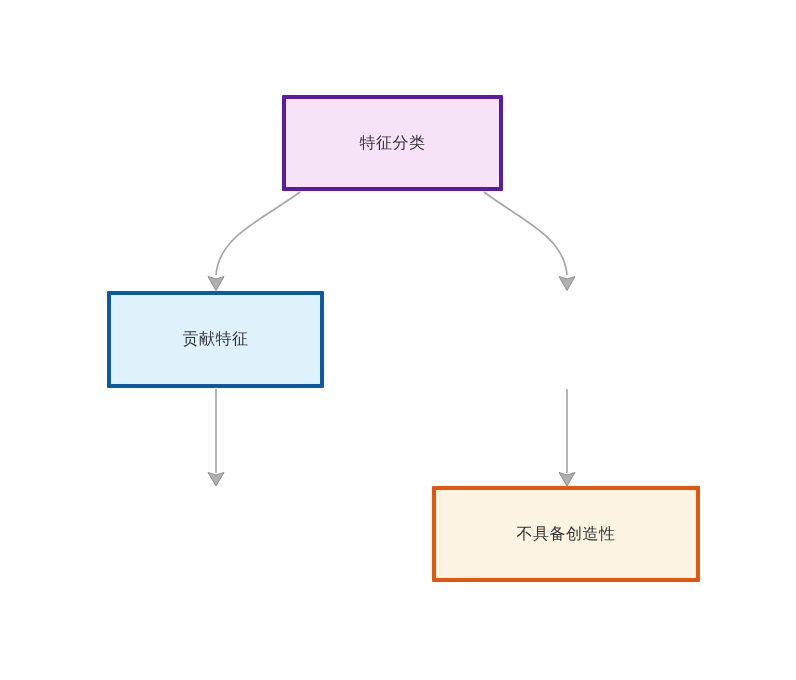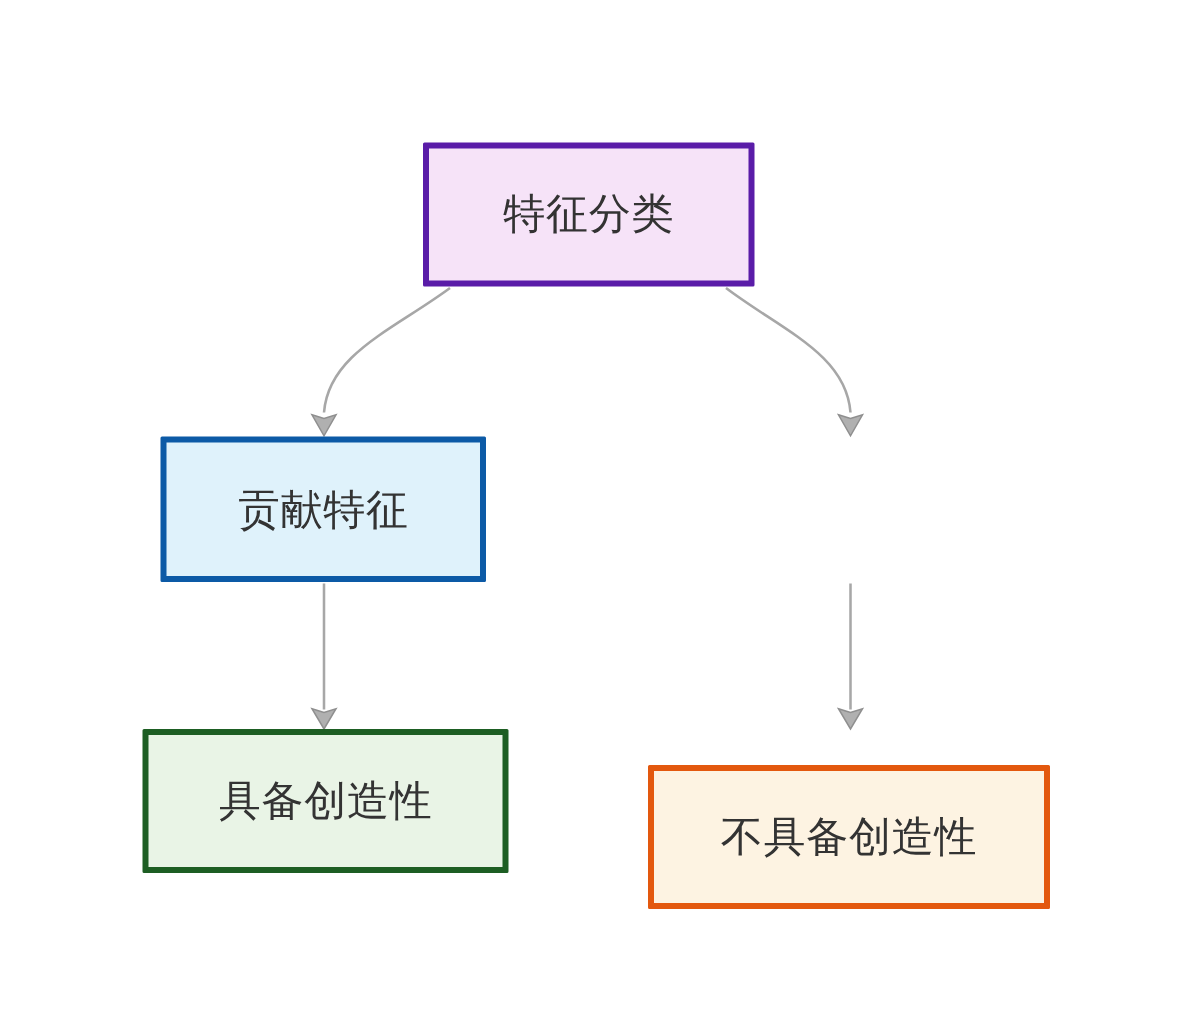--- a/index.html
+++ b/index.html
@@ -30,21 +30,21 @@
   .node {
     position: absolute;
     box-sizing: border-box;
     border: 4px solid;
     border-radius: 1px;
     display: flex;
     align-items: center;
     justify-content: center;
   }
   .node .label {
-    font-size: 28px;
+    font-size: 16px;
     letter-spacing: 0.5px;
     white-space: nowrap;
   }
 </style>
 </head>
 <body>
 
 <div class="canvas" style="background-color: rgb(255, 255, 255); color: rgb(51, 51, 51);">
 
   <svg class="edges" width="796" height="680" viewBox="0 0 796 680">
@@ -72,21 +72,18 @@
 
   <div class="node" style="left: 282px; top: 95px; width: 221px; height: 96px; background-color: rgb(246, 227, 248); border-color: rgb(90, 28, 168);">
     <span class="label">特征分类</span>
   </div>
 
   <div class="node" style="left: 107px; top: 291px; width: 217px; height: 97px; background-color: rgb(223, 242, 251); border-color: rgb(12, 90, 166); justify-content: center;">
     <span class="label">贡献特征</span>
   </div>
 
 
-  <div class="node" style="left: 95px; top: 486px; width: 244px; height: 96px; background-color: rgb(233, 244, 230); border-color: rgb(29, 94, 35);">
-    <span class="label">具备创造性</span>
-  </div>
 
-  <div class="node" style="left: 432px; top: 486px; width: 268px; height: 96px; background-color: rgb(253, 243, 226); border-color: rgb(227, 88, 14); margin-top: 24px;">
+  <div class="node" style="left: 432px; top: 486px; width: 268px; height: 96px; background-color: rgb(253, 243, 226); border-color: rgb(227, 88, 14);">
     <span class="label">不具备创造性</span>
   </div>
 
 </div>
 
 </body></html>

